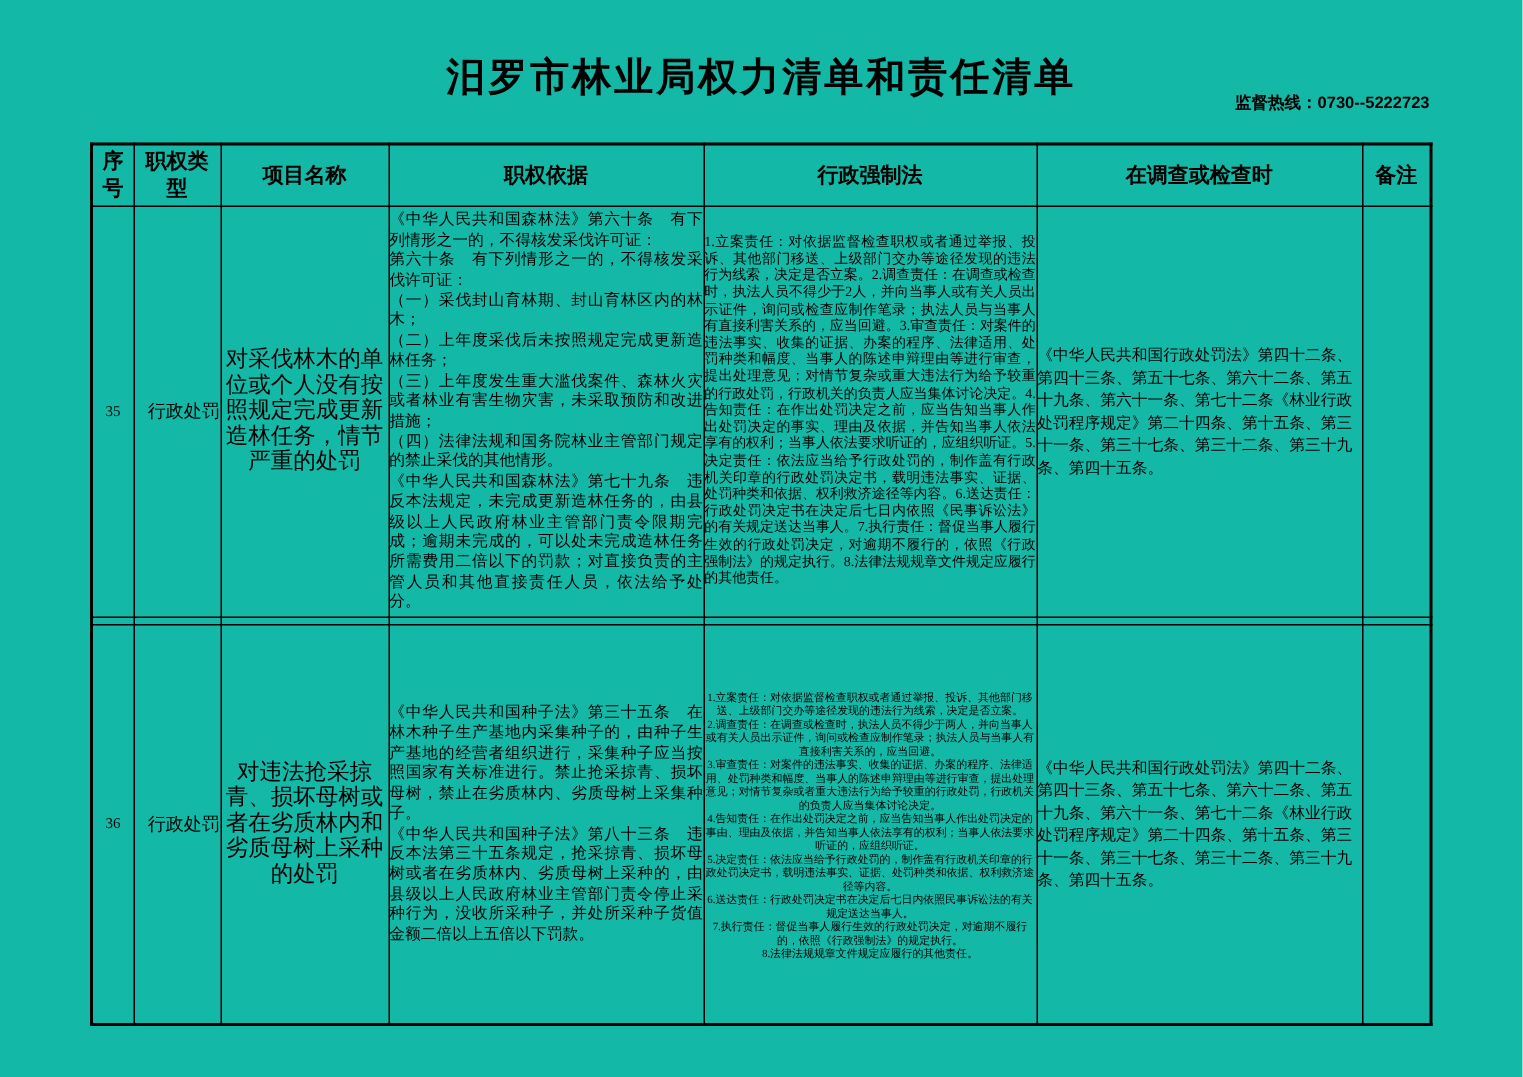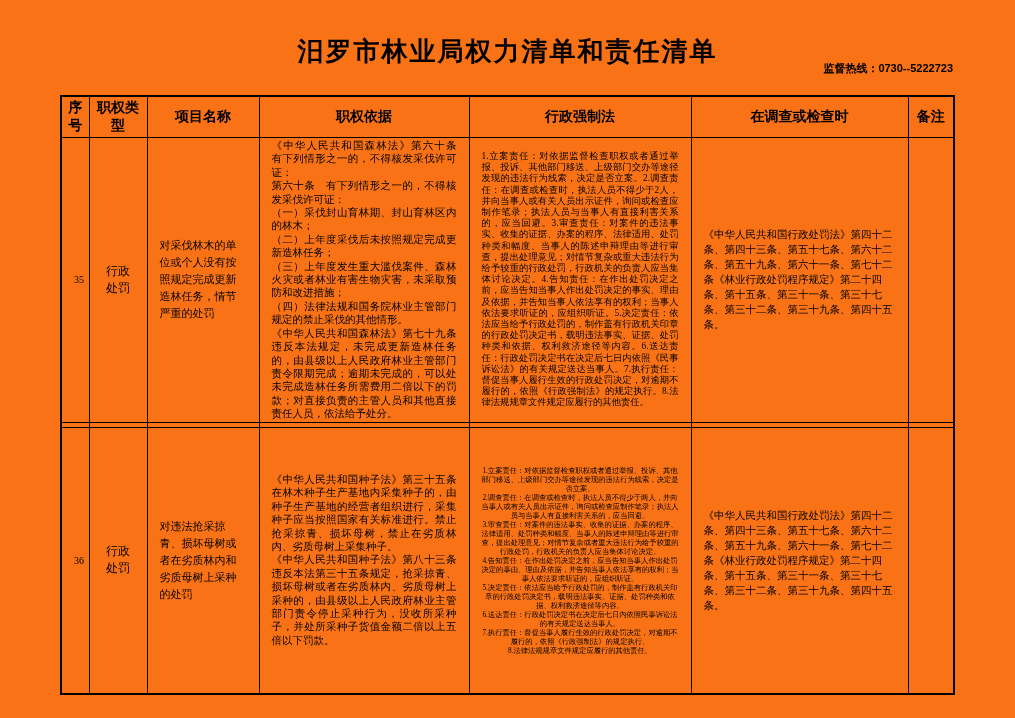--- a/index.html
+++ b/index.html
@@ -5,21 +5,21 @@
   html, body {
     margin: 0;
     padding: 0;
     background: #ffffff;
     color: #000000;
   }
   .page {
     position: relative;
     width: 1015px;
     height: 718px;
-    background: #f97316;
+    background: #14b8a6;
     overflow: hidden;
     font-family: "Liberation Serif", "DejaVu Serif", serif;
   }
   .title {
     position: absolute;
     top: 34px;
     left: 0;
     width: 100%;
     text-align: center;
     font-family: "Liberation Sans", "DejaVu Sans", sans-serif;
@@ -40,44 +40,45 @@
     position: absolute;
     top: 95px;
     left: 60px;
     width: 893px;
     border-collapse: collapse;
     table-layout: fixed;
     border: 2.5px solid #000;
   }
   .doc-table th, .doc-table td {
     border: 1.5px solid #000;
-    padding: 1px 12px;
+    padding: 1px 0;
     overflow: hidden;
     vertical-align: middle;
   }
   .doc-table th {
     font-size: 14px;
     font-weight: bold;
     height: 24px;
     text-align: center;
     padding: 2px 1px;
   }
   tr.row-35 td { height: 271px; }
   tr.row-36 td { height: 263px; }
   tr.spacer-row td { height: 4px; padding: 0; }
   .c-seq {
     text-align: center;
     font-size: 10px;
   }
   .c-type {
-    text-align: center;
+    text-align: right;
     font-size: 12px;
   }
   .c-project {
-    font-size: 11px;
+    text-align: center;
+    font-size: 15px;
     line-height: 17px;
     padding: 0 6px;
     font-family: Liberation Serif, serif;
   }
   .c-basis {
     text-align: justify;
     font-size: 10.5px;
     line-height: 13.4px;
     white-space: pre-wrap;
     padding: 0 5px;

